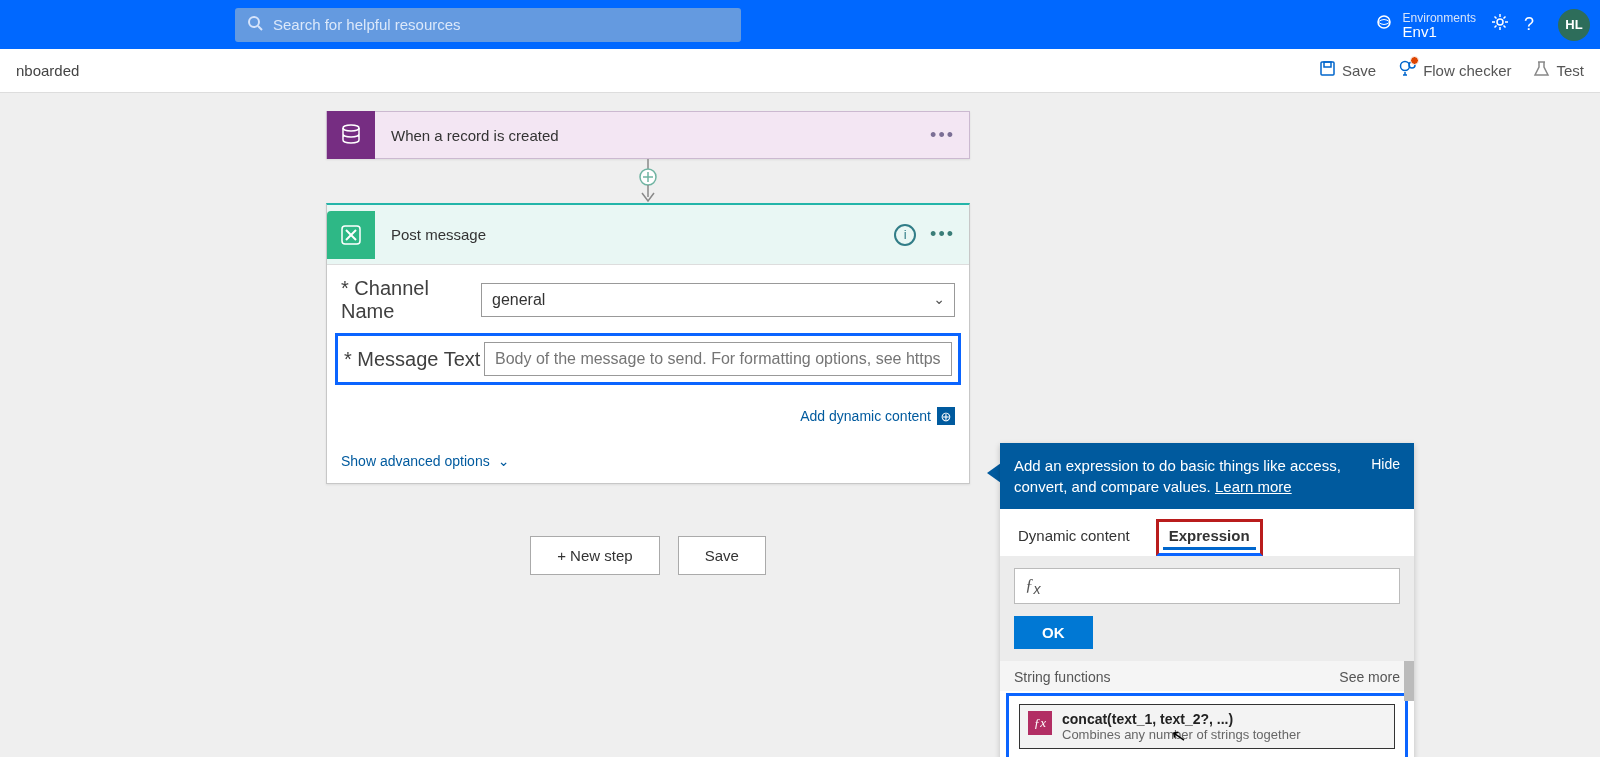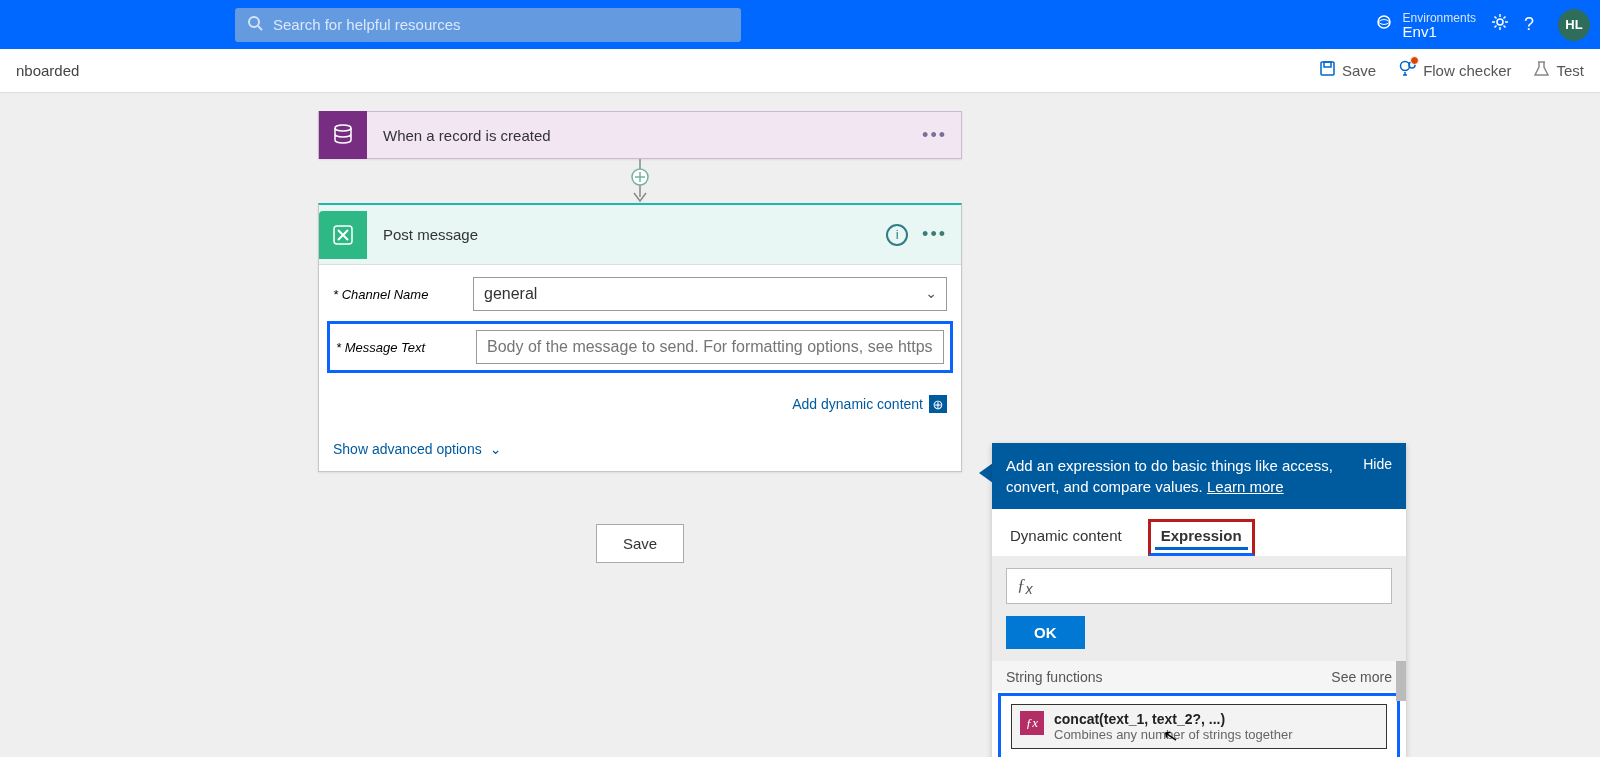--- a/index.html
+++ b/index.html
@@ -21,21 +21,21 @@
   
   .subbar { height: 44px; background: #fff; border-bottom: 1px solid #ddd; display: flex; align-items: center; padding: 0 16px; font-size: 15px; color: #333; }
   .subbar-left { color: #444; }
   .subbar-right { margin-left: auto; display: flex; align-items: center; gap: 22px; color: #555; }
   .subbar-item { display: flex; align-items: center; gap: 6px; cursor: pointer; font-size: 15px; }
   .subbar-item .sicon { color: #0066cc; font-size: 17px; position: relative; }
   .badge-dot { position: absolute; top: -3px; right: -2px; width: 9px; height: 9px; border-radius: 50%; background: #d40; border: 1px solid #fff; }
   .subbar-item.test .sicon { color: #888; }
 
   
-  .canvas { position: relative; padding-top: 18px; }
+  .canvas { position: relative; padding-top: 18px; margin-left: 8px; }
   .flow-col { width: 644px; margin-left: 318px; }
 
   .card { background: #fff; border: 1px solid #c7c7c7; box-shadow: 0 1px 2px rgba(0,0,0,0.08); }
 
   .trigger-card { display: flex; align-items: center; height: 48px; background: #f3e6f3; border: 1px solid #cbb9d0; }
   .trigger-icon { width: 48px; height: 48px; background: #762d82; display: flex; align-items: center; justify-content: center; color: #fff; font-size: 22px; }
   .card-title { padding-left: 16px; font-size: 15px; color: #333; flex: 1; }
   .card-more { margin-right: 14px; color: #586; font-size: 18px; letter-spacing: 2px; cursor: pointer; }
   .trigger-card .card-more { color: #7b6f95; }
 
@@ -43,21 +43,21 @@
   .connector svg { display: block; }
 
   .action-card { border-top: 2px solid #23b5a9; }
   .action-head { display: flex; align-items: center; height: 60px; background: #e9f7f4; border-bottom: 1px solid #ddd; }
   .action-icon { width: 48px; height: 48px; background: #2eb886; display: flex; align-items: center; justify-content: center; color: #fff; font-size: 22px; border-radius: 4px 0 0 0; }
   .action-head .card-more { color: #3a7d78; }
   .info-icon { width: 22px; height: 22px; border: 2px solid #317d87; color: #317d87; border-radius: 50%; display: flex; align-items: center; justify-content: center; font-size: 13px; margin-right: 14px; cursor: pointer; }
 
   .action-body { padding: 12px 14px 10px 14px; }
   .form-row { display: flex; align-items: center; margin-bottom: 10px; }
-  .form-label { width: 140px; font-size: 13px; color: #000000; font-style: italic; }
+  .form-label { width: 140px; font-size: 20px; color: #404040; }
   .form-input-wrap { flex: 1; position: relative; }
   .form-input { width: 100%; height: 34px; border: 1px solid #999; padding: 0 10px; font-size: 16px; color: #333; background: #fff; }
   .chevron { position: absolute; right: 10px; top: 8px; color: #555; font-size: 14px; pointer-events: none; }
   .hl-row { border: 3px solid #0a64ff; padding: 6px; margin: 0 -6px 6px -6px; }
   .form-input.placeholder { color: #777; }
 
   .action-footer { padding: 6px 14px 14px 14px; }
   .add-dyn { float: right; color: #005a9e; font-size: 14px; cursor: pointer; display: flex; align-items: center; gap: 6px; }
   .add-dyn .plus-btn { width: 18px; height: 18px; background: #005a9e; color: #fff; display: flex; align-items: center; justify-content: center; font-size: 13px; }
   .adv-opts { clear: both; padding-top: 28px; color: #005a9e; font-size: 14px; cursor: pointer; display: flex; align-items: center; gap: 8px; }
@@ -233,20 +233,21 @@
           <span class="plus-btn">⊕</span>
         </div>
         <div class="adv-opts">
           <span>Show advanced options</span>
           <span>⌄</span>
         </div>
       </div>
     </div>
 
     <div class="btn-row">
+      <button class="btn">+ New step</button>
       <button class="btn">Save</button>
     </div>
 
   </div>
 
   <div class="callout-arrow"></div>
 
   <div class="popout">
     <div class="po-head">
       <div class="po-text">

